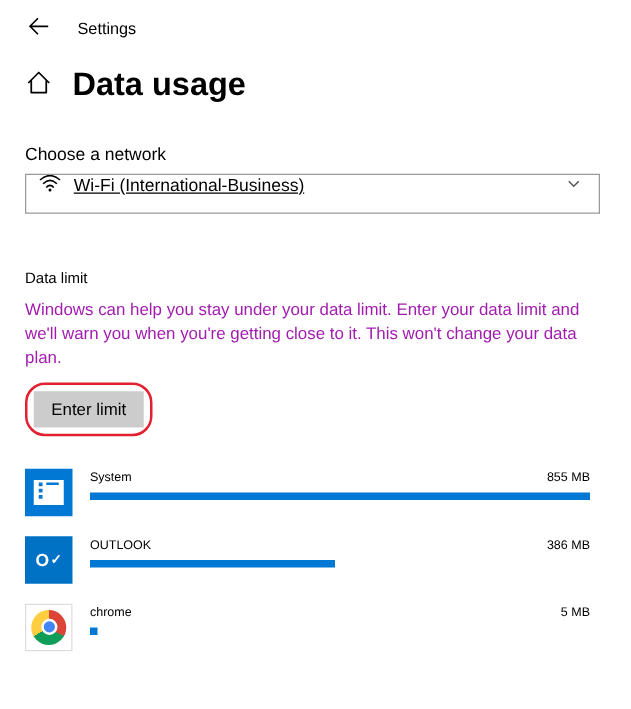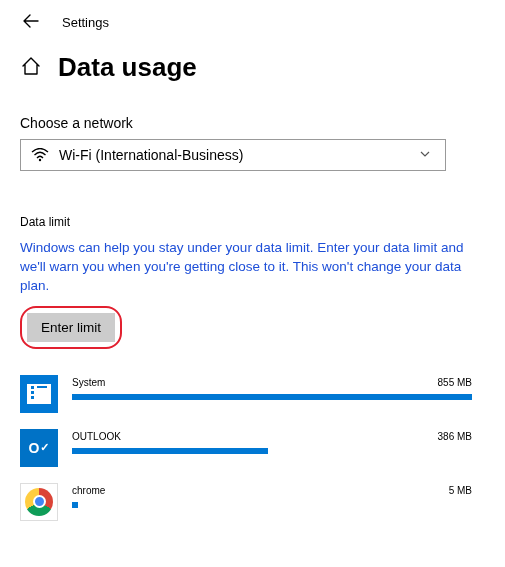--- a/index.html
+++ b/index.html
@@ -38,45 +38,46 @@
     }
     .section {
       padding: 0 20px;
     }
     .choose-label {
       font-size: 14px;
       margin-top: 14px;
       margin-bottom: 8px;
     }
     .network-select {
-      width: 426px;
+      width: 460px;
       height: 32px;
       border: 1px solid #999;
       display: flex;
-      align-items: center;
+      align-items: flex-start;
       padding: 0 10px;
       cursor: pointer;
       position: relative;
+      text-decoration: underline;
     }
     .network-select .wifi-icon {
       margin-right: 10px;
       display: flex;
     }
     .chevron {
       position: absolute;
       right: 14px;
     }
     .data-limit-heading {
       font-size: 12px;
       font-weight: 400;
       margin-top: 44px;
       margin-bottom: 10px;
     }
     .description {
-      color: #1d4ed8;
+      color: #a21caf;
       font-size: 13.5px;
       line-height: 1.4;
       width: 450px;
     }
     .highlight-box {
       border: 2px solid #e2202f;
       border-radius: 16px;
       display: inline-block;
       padding: 5px;
       margin-top: 10px;

